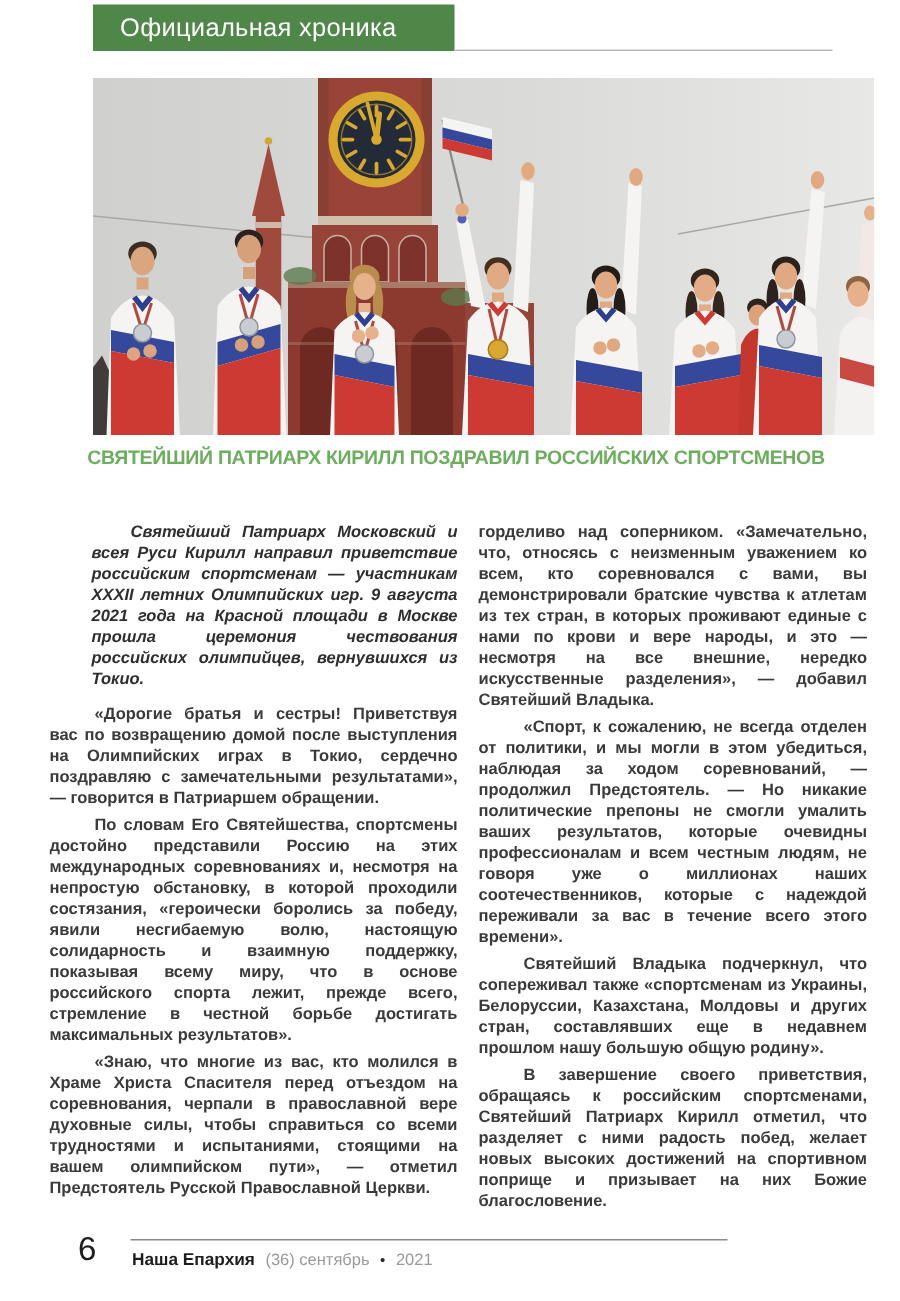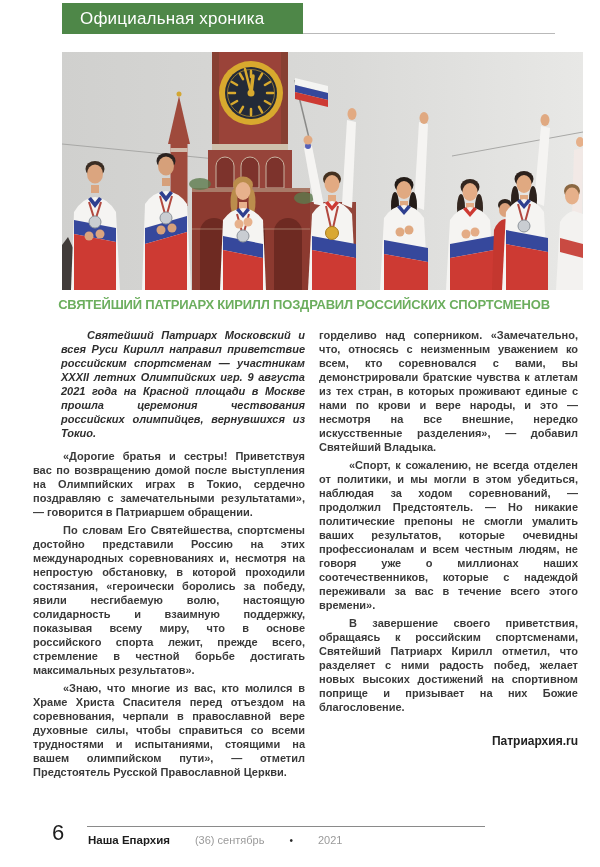--- a/index.html
+++ b/index.html
@@ -21,22 +21,22 @@
   .photo{position:absolute;left:62px;top:52px;width:521px;height:238px;overflow:hidden;}
   .photo svg{display:block;}
   
   .title{
     position:absolute;left:30px;top:297px;width:548px;text-align:center;
     color:var(--title-green);font-weight:bold;font-size:13px;line-height:15px;
     letter-spacing:-0.2px;
   }
   
   .columns{
-    position:absolute;left:33px;top:328px;width:545px;height:472px;
-    display:flex;overflow:hidden;justify-content:space-between;
+    position:absolute;left:33px;top:348px;width:545px;height:472px;
+    display:flex;gap:14px;overflow:hidden;
   }
   .col-left{width:272px;flex:none;}
   .col-right{width:259px;flex:none;}
   .columns p{
     margin:0 0 4px 0;font-size:11px;line-height:14px;text-align:justify;
     color:var(--body-text);text-indent:30px;hyphens:auto;font-weight:bold;-webkit-hyphens:auto;
   }
   .columns p.lead{
     font-weight:bold;font-style:italic;margin-left:28px;text-indent:26px;
     margin-bottom:9px;color:#2e2e2e;
@@ -47,21 +47,21 @@
     font-size:12px;color:#222222;
   }
   
   .page-number{
     position:absolute;left:52px;top:820px;font-size:22px;color:#1d1d1d;
   }
   .footer-rule{
     position:absolute;left:87px;top:826px;width:398px;border-top:1.5px solid #8a8a8a;
   }
   .footer-content{
-    position:absolute;left:88px;top:834px;display:flex;gap:25px;align-items:flex-end;
+    position:absolute;left:88px;top:834px;display:flex;gap:7px;align-items:flex-end;
     font-size:11px;
   }
   .footer-content .journal{font-weight:bold;color:#1d1d1d;font-size:11.5px;}
   .footer-content .muted{color:var(--footer-gray);}
   .footer-content .dot{color:#2a2a2a;font-size:10px;}
 </style>
 </head>
 <body>
 
 <div class="page">
@@ -285,20 +285,21 @@
   <div class="columns">
     <div class="col-left">
       <p class="lead">Святейший Патриарх Московский и всея Руси Кирилл направил приветствие российским спортсменам — участникам XXXII летних Олимпийских игр. 9 августа 2021 года на Красной площади в Москве прошла церемония чествования российских олимпийцев, вернувшихся из Токио.</p>
       <p>«Дорогие братья и сестры! Приветствуя вас по возвращению домой после выступления на Олимпийских играх в Токио, сердечно поздравляю с замечательными результатами», — говорится в Патриаршем обращении.</p>
       <p>По словам Его Святейшества, спортсмены достойно представили Россию на этих международных соревнованиях и, несмотря на непростую обстановку, в которой проходили состязания, «героически боролись за победу, явили несгибаемую волю, настоящую солидарность и взаимную поддержку, показывая всему миру, что в основе российского спорта лежит, прежде всего, стремление в честной борьбе достигать максимальных результатов».</p>
       <p>«Знаю, что многие из вас, кто молился в Храме Христа Спасителя перед отъездом на соревнования, черпали в православной вере духовные силы, чтобы справиться со всеми трудностями и испытаниями, стоящими на вашем олимпийском пути», — отметил Предстоятель Русской Православной Церкви.</p>
     </div>
     <div class="col-right">
       <p class="no-indent">горделиво над соперником. «Замечательно, что, относясь с неизменным уважением ко всем, кто соревновался с вами, вы демонстрировали братские чувства к атлетам из тех стран, в которых проживают единые с нами по крови и вере народы, и это — несмотря на все внешние, нередко искусственные разделения», — добавил Святейший Владыка.</p>
       <p>«Спорт, к сожалению, не всегда отделен от политики, и мы могли в этом убедиться, наблюдая за ходом соревнований, — продолжил Предстоятель. — Но никакие политические препоны не смогли умалить ваших результатов, которые очевидны профессионалам и всем честным людям, не говоря уже о миллионах наших соотечественников, которые с надеждой переживали за вас в течение всего этого времени».</p>
+      <p>Святейший Владыка подчеркнул, что сопереживал также «спортсменам из Украины, Белоруссии, Казахстана, Молдовы и других стран, составлявших еще в недавнем прошлом нашу большую общую родину».</p>
       <p>В завершение своего приветствия, обращаясь к российским спортсменами, Святейший Патриарх Кирилл отметил, что разделяет с ними радость побед, желает новых высоких достижений на спортивном поприще и призывает на них Божие благословение.</p>
       <div class="signature">Патриархия.ru</div>
     </div>
   </div>
 
   <div class="page-number">6</div>
   <div class="footer-rule"></div>
   <div class="footer-content">
     <span class="journal">Наша Епархия</span>
     <span class="muted">(36) сентябрь</span>

